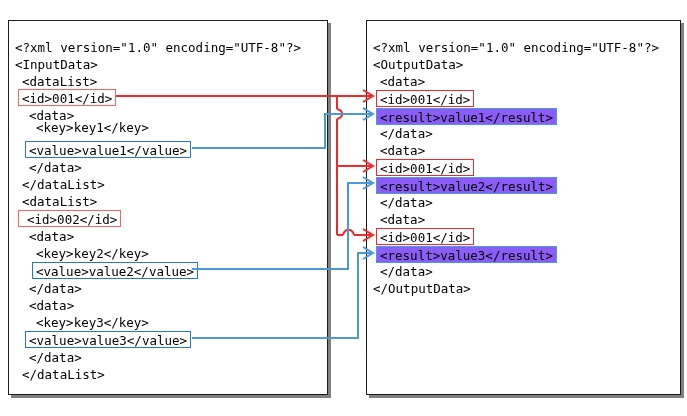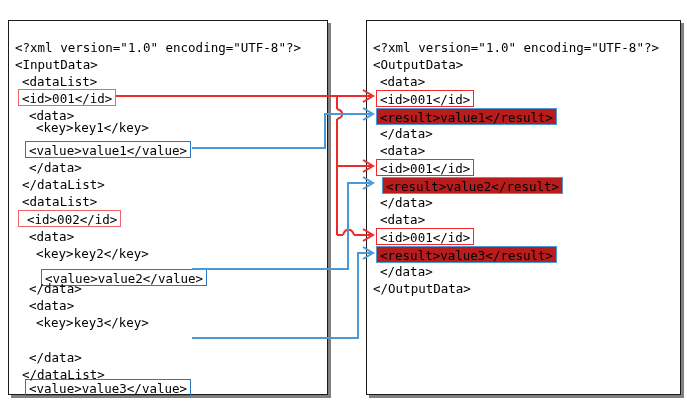--- a/index.html
+++ b/index.html
@@ -73,21 +73,21 @@
   .box-blue{
     box-sizing:border-box;
     border:1.5px solid #2878c8;
     background:transparent;
     padding:0 3px;
     margin-left:-4px;
   }
   .box-blue-fill{
     box-sizing:border-box;
     border:1.5px solid #4a9ad8;
-    background:#b91c1c;
+    background:#8b5cf6;
     padding:0 3px;
     margin-left:-4px;
   }
 
   
   #wires{
     position:absolute;left:0;top:0;
     width:687px;height:416px;
     pointer-events:none;
   }
@@ -107,42 +107,42 @@
         <div class="line box-red" style="left: 13px; top: 68px; display: inline-block;">&lt;id&gt;001&lt;/id&gt;</div>
         <div class="line " style="left: 20px; top: 86px;">&lt;data&gt;</div>
         <div class="line " style="left: 27px; top: 98px;">&lt;key&gt;key1&lt;/key&gt;</div>
         <div class="line box-blue" style="left: 20px; top: 120px; display: inline-block;">&lt;value&gt;value1&lt;/value&gt;</div>
         <div class="line " style="left: 20px; top: 138px;">&lt;/data&gt;</div>
         <div class="line " style="left: 13px; top: 155px;">&lt;/dataList&gt;</div>
         <div class="line " style="left: 13px; top: 172px;">&lt;dataList&gt;</div>
         <div class="line box-red" style="left: 13px; top: 189px; display: inline-block; padding-left: 8px;">&lt;id&gt;002&lt;/id&gt;</div>
         <div class="line " style="left: 20px; top: 207px;">&lt;data&gt;</div>
         <div class="line " style="left: 27px; top: 224px;">&lt;key&gt;key2&lt;/key&gt;</div>
-        <div class="line box-blue" style="left: 36px; top: 241px; display: inline-block; margin-top: 7px;">&lt;value&gt;value2&lt;/value&gt;</div>
+        <div class="line box-blue" style="left: 27px; top: 241px; display: inline-block;">&lt;value&gt;value2&lt;/value&gt;</div>
         <div class="line " style="left: 20px; top: 259px;">&lt;/data&gt;</div>
         <div class="line " style="left: 20px; top: 276px;">&lt;data&gt;</div>
         <div class="line " style="left: 27px; top: 293px;">&lt;key&gt;key3&lt;/key&gt;</div>
-        <div class="line box-blue" style="left: 20px; top: 310px; display: inline-block; margin-top: 48px;">&lt;value&gt;value3&lt;/value&gt;</div>
+        <div class="line box-blue" style="left: 20px; top: 310px; display: inline-block;">&lt;value&gt;value3&lt;/value&gt;</div>
         <div class="line " style="left: 20px; top: 328px;">&lt;/data&gt;</div>
         <div class="line " style="left: 13px; top: 345px;">&lt;/dataList&gt;</div>
         <div class="line " style="left: 14px; top: 362px; margin-top: 44px;">&lt;/InputData&gt;</div>
       </div>
   </div>
 
   <div class="panel" id="panel-output">
     <div class="code" id="output-code">
         <div class="line " style="left: 6px; top: 18px;">&lt;?xml version="1.0" encoding="UTF-8"?&gt;</div>
         <div class="line " style="left: 6px; top: 35px;">&lt;OutputData&gt;</div>
         <div class="line " style="left: 13px; top: 52px;">&lt;data&gt;</div>
         <div class="line box-red-solid" style="left: 13px; top: 69px; display: inline-block;">&lt;id&gt;001&lt;/id&gt;</div>
         <div class="line box-blue-fill" style="left: 13px; top: 87px; display: inline-block;">&lt;result&gt;value1&lt;/result&gt;</div>
         <div class="line " style="left: 13px; top: 104px;">&lt;/data&gt;</div>
         <div class="line " style="left: 13px; top: 121px;">&lt;data&gt;</div>
         <div class="line box-red-solid" style="left: 13px; top: 138px; display: inline-block;">&lt;id&gt;001&lt;/id&gt;</div>
-        <div class="line box-blue-fill" style="left: 19px; top: 156px; display: inline-block;">&lt;result&gt;value2&lt;/result&gt;</div>
+        <div class="line box-blue-fill" style="left: 13px; top: 156px; display: inline-block;">&lt;result&gt;value2&lt;/result&gt;</div>
         <div class="line " style="left: 13px; top: 173px;">&lt;/data&gt;</div>
         <div class="line " style="left: 13px; top: 190px;">&lt;data&gt;</div>
         <div class="line box-red-solid" style="left: 13px; top: 207px; display: inline-block;">&lt;id&gt;001&lt;/id&gt;</div>
         <div class="line box-blue-fill" style="left: 13px; top: 225px; display: inline-block;">&lt;result&gt;value3&lt;/result&gt;</div>
         <div class="line " style="left: 13px; top: 242px;">&lt;/data&gt;</div>
         <div class="line " style="left: 6px; top: 259px;">&lt;/OutputData&gt;</div>
       </div>
   </div>
 
   <svg id="wires" viewBox="0 0 687 416" width="687" height="416">

